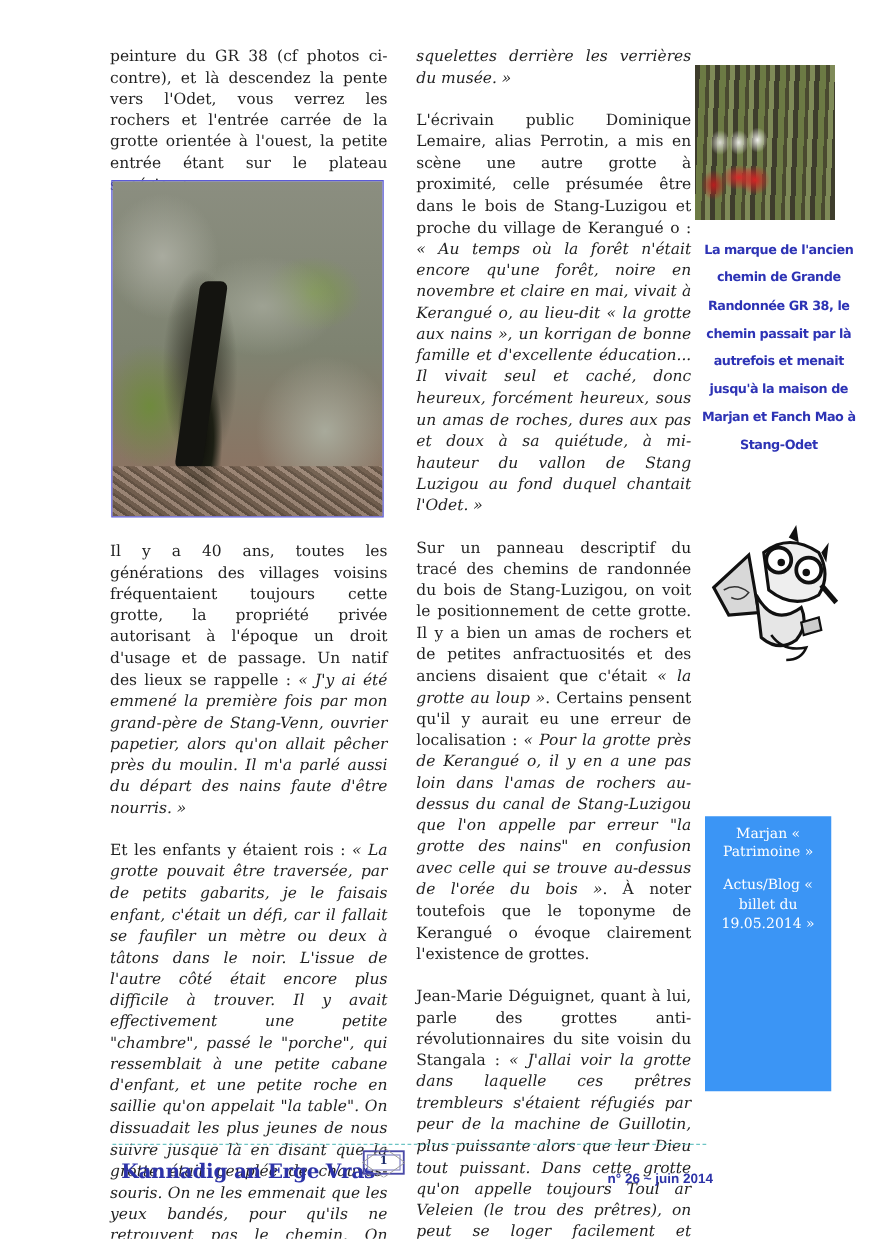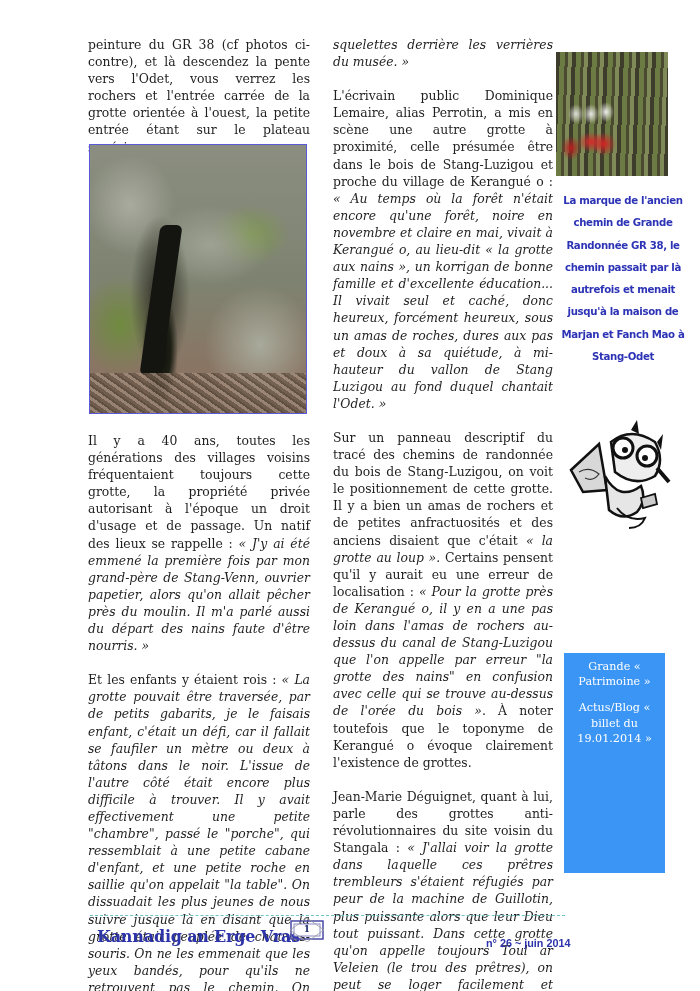--- a/index.html
+++ b/index.html
@@ -84,22 +84,22 @@
   <circle cx="80" cy="46" r="3" fill="#111"></circle>
   <polygon points="66,18 72,8 74,22" fill="#111"></polygon>
   <polygon points="92,30 98,22 96,38" fill="#111"></polygon>
   <path d="M92,56 l12,14" stroke="#111" stroke-width="4"></path>
   <path d="M40,64 q14,26 36,10 q6,14 -4,26 q-14,10 -28,-2 z" fill="#e6e6e6" stroke="#111" stroke-width="2.5"></path>
   <path d="M52,96 q10,14 28,10 q-4,10 -16,10" fill="none" stroke="#111" stroke-width="2"></path>
   <path d="M76,86 l14,-4 l2,10 l-14,4 z" fill="#ccc" stroke="#111" stroke-width="1.8"></path>
 </svg>
 
 <div class="bluebox">
-  <p>Grande « Patrimoine »</p>
-  <p>Actus/Blog « billet du 19.01.2014 »</p>
+  <p>Marjan « Patrimoine »</p>
+  <p>Actus/Blog « billet du 19.05.2014 »</p>
 </div>
 
 <div class="footer-line"></div>
 <div class="footer-left">Kannadig an Erge Vras</div>
 <div class="pagebox">
   <svg width="38" height="24" viewBox="0 0 38 24">
     <rect x="3" y="3" width="32" height="18" fill="none" stroke="#4a4aa8" stroke-width="1.5"></rect>
     <rect x="6" y="6" width="26" height="12" fill="#fff" stroke="#8888c8" stroke-width="1"></rect>
     <polygon points="19,0 36,12 19,24 2,12" fill="none" stroke="#9a9a9a" stroke-width="0.8"></polygon>
   </svg>

